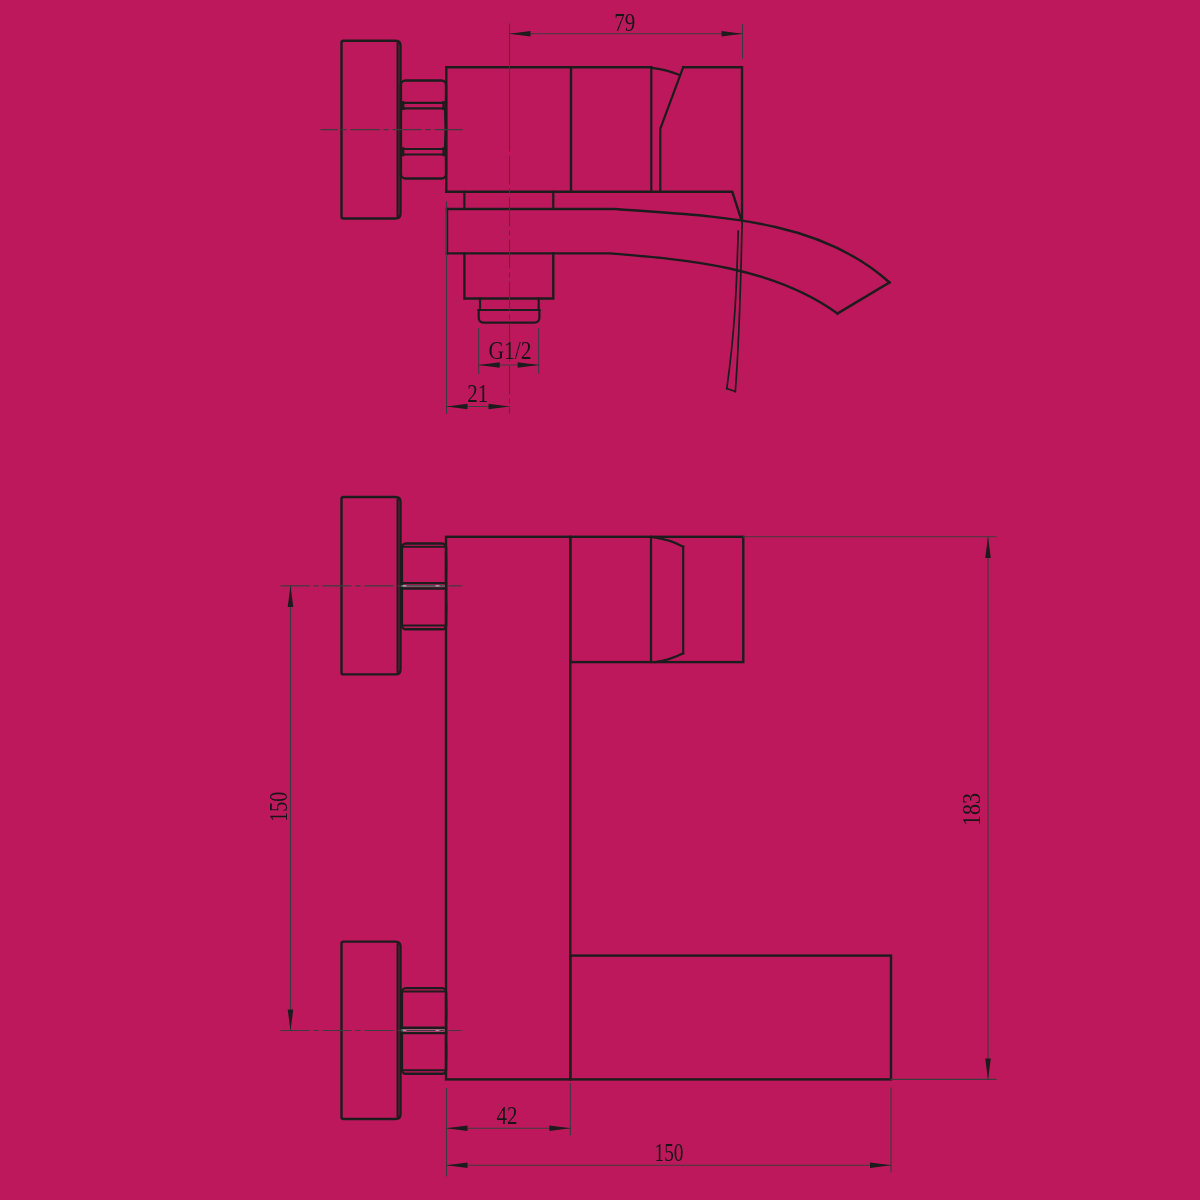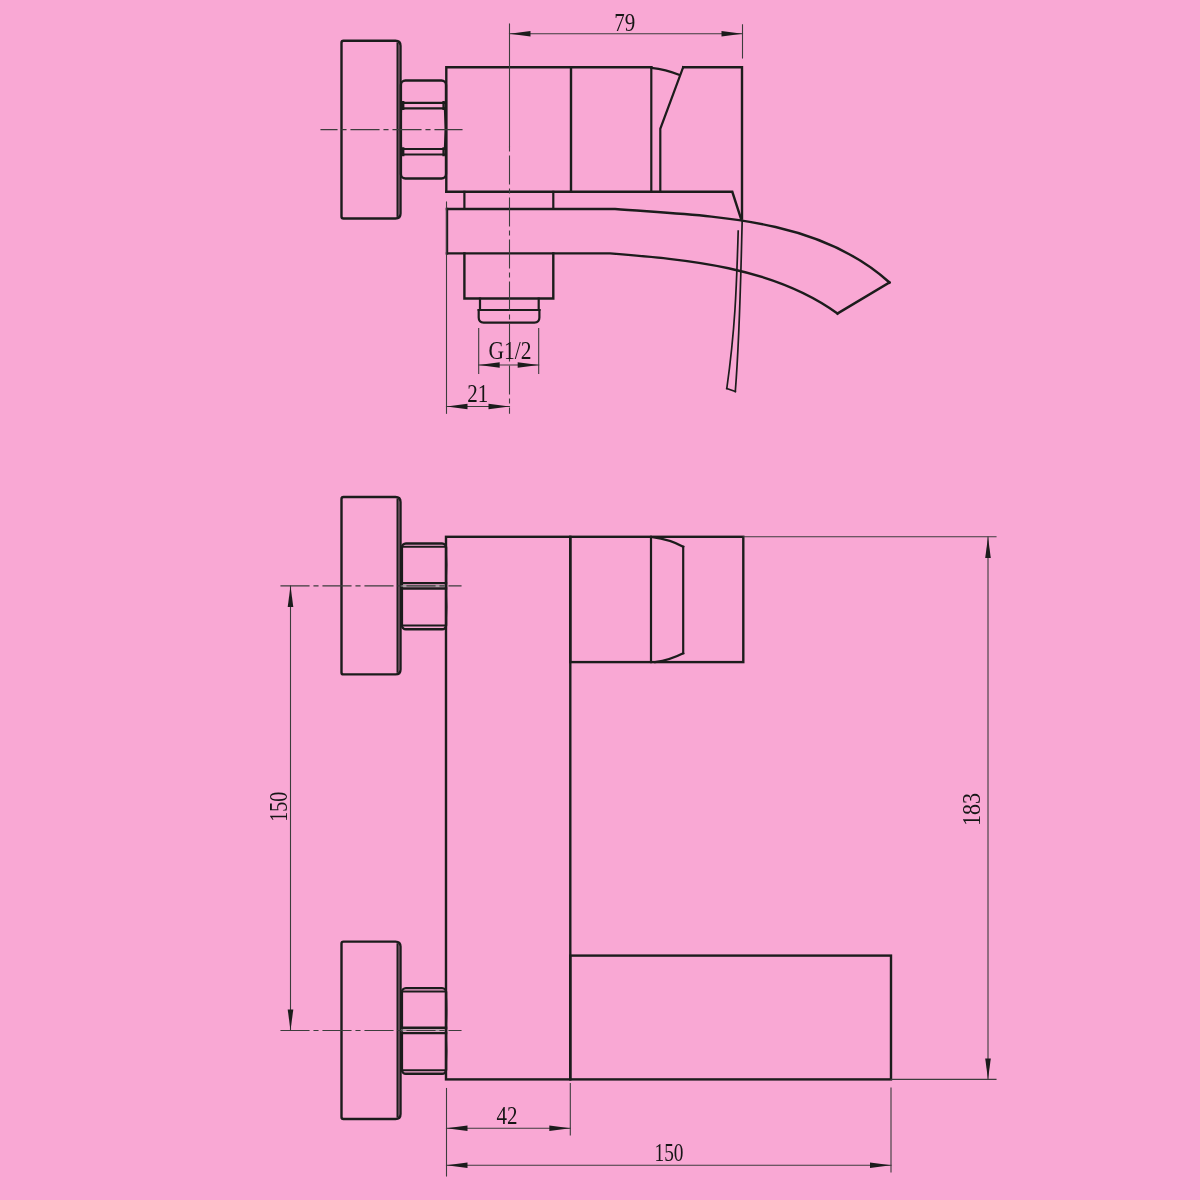--- a/index.html
+++ b/index.html
@@ -1,17 +1,17 @@
 <!DOCTYPE html>
 <html><head>
 <meta charset="utf-8">
 <title>Faucet technical drawing</title>
 <style>
 html,body{margin:0;padding:0;background:#ffffff;}
-.page{width:1200px;height:1200px;position:relative;background:#f9a8d4;overflow:hidden;text-align:right;}
+.page{width:1200px;height:1200px;position:relative;background:#be185d;overflow:hidden;text-align:right;}
 svg{display:block;}
 text{font-family:"Liberation Serif", serif;fill:#161616;}
 </style>
 </head>
 <body>
 <div class="page">
 <svg width="1200" height="1200" viewBox="0 0 1200 1200">
 <g fill="none" stroke-linecap="square">
 
 <g stroke="#1c1c1c" stroke-width="2.4">

